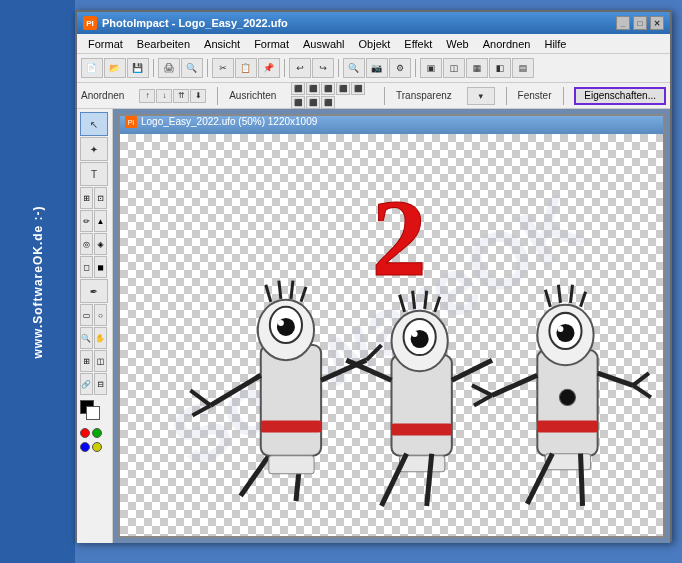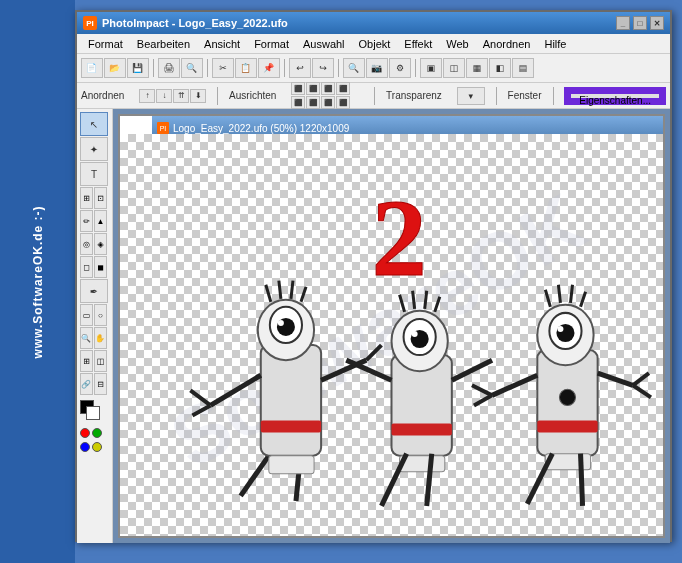--- a/index.html
+++ b/index.html
@@ -156,21 +156,21 @@
       gap: 15px;
     }
     .prop-label {
       font-size: 10px;
       color: #333;
     }
     .prop-btn {
       padding: 1px 8px;
       height: 18px;
       background: #e0e0e0;
-      border: 7px solid #6d28d9;
+      border: 2px solid #6d28d9;
       font-size: 10px;
       cursor: pointer;
     }
 
     
     .content-area {
       display: flex;
       height: calc(100% - 22px - 20px - 25px - 27px);
     }
 
@@ -246,25 +246,24 @@
       left: 5px;
       right: 5px;
       bottom: 5px;
       background: #fff;
       border: 2px solid #888;
     }
     .canvas-title-bar {
       height: 18px;
       background: linear-gradient(to bottom, #7aabe0, #5a8bc0);
       display: flex;
-      align-items: flex-end;
+      align-items: flex-start;
       padding: 0 5px;
       font-size: 10px;
       color: white;
-      margin-left: 32px;
     }
     .canvas-title-icon {
       width: 12px;
       height: 12px;
       background: #ff6600;
       border-radius: 1px;
       margin-right: 4px;
       font-size: 7px;
       display: flex;
       align-items: center;

